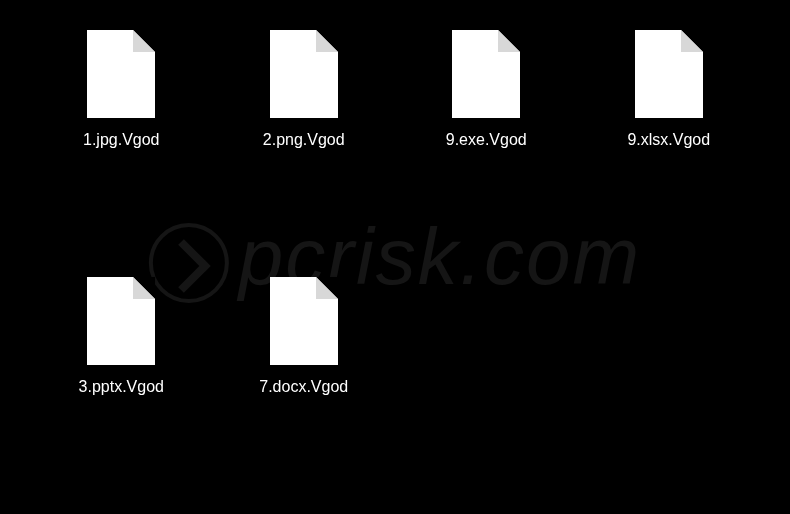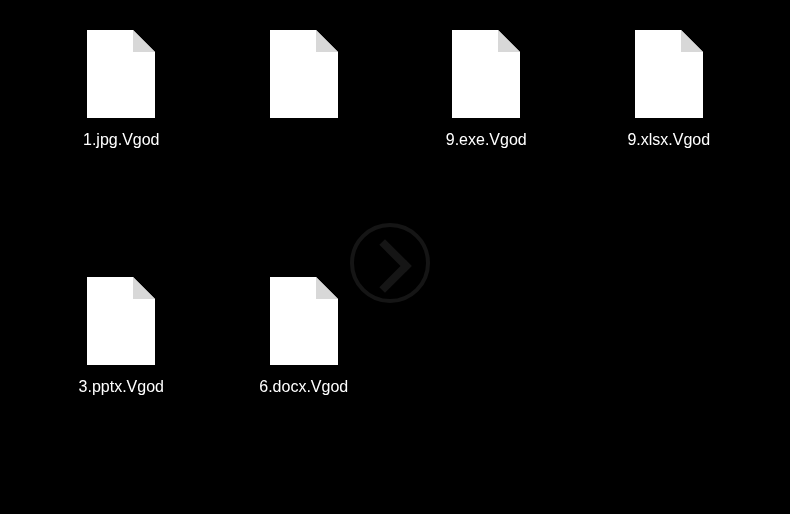--- a/index.html
+++ b/index.html
@@ -122,50 +122,51 @@
       text-shadow: 1px 1px 2px rgba(0,0,0,0.8);
     }
     .empty {
       visibility: hidden;
     }
   </style>
 </head>
 <body>
 
 <div class="watermark">
-  <span class="icon-part"></span>
+  <span class="icon-part"></span><span>pcrisk.com</span>
 </div>
 
 <div class="desktop">
 
   <div class="file-item">
     <div class="file-icon"></div>
     <div class="file-label">1.jpg.Vgod</div>
   </div>
 
   <div class="file-item">
     <div class="file-icon"></div>
+    <div class="file-label">2.png.Vgod</div>
   </div>
 
   <div class="file-item">
     <div class="file-icon"></div>
     <div class="file-label">9.exe.Vgod</div>
   </div>
 
   <div class="file-item">
     <div class="file-icon"></div>
     <div class="file-label">9.xlsx.Vgod</div>
   </div>
 
   <div class="file-item">
     <div class="file-icon"></div>
     <div class="file-label">3.pptx.Vgod</div>
   </div>
 
   <div class="file-item">
     <div class="file-icon"></div>
-    <div class="file-label">6.docx.Vgod</div>
+    <div class="file-label">7.docx.Vgod</div>
   </div>
 
 
   <div class="file-item empty"></div>
 
 </div>
 
 </body></html>

